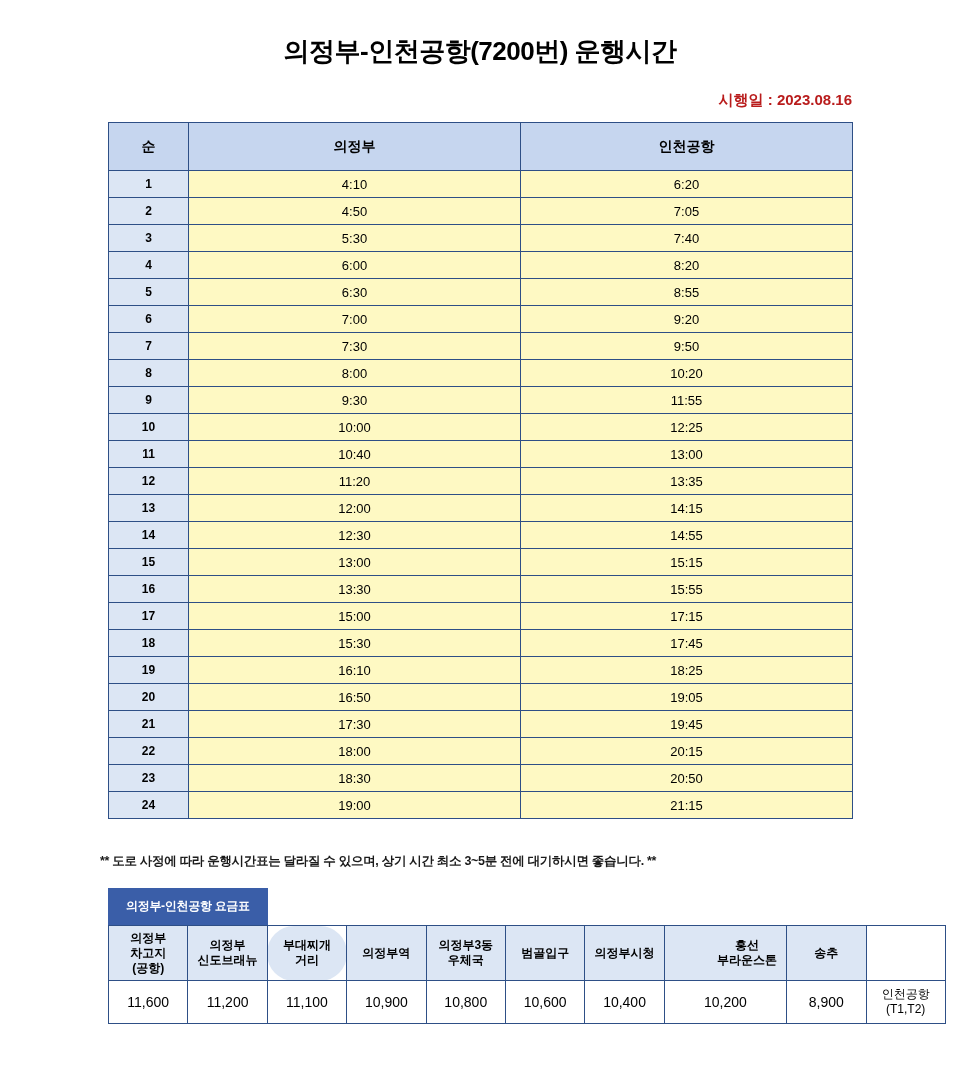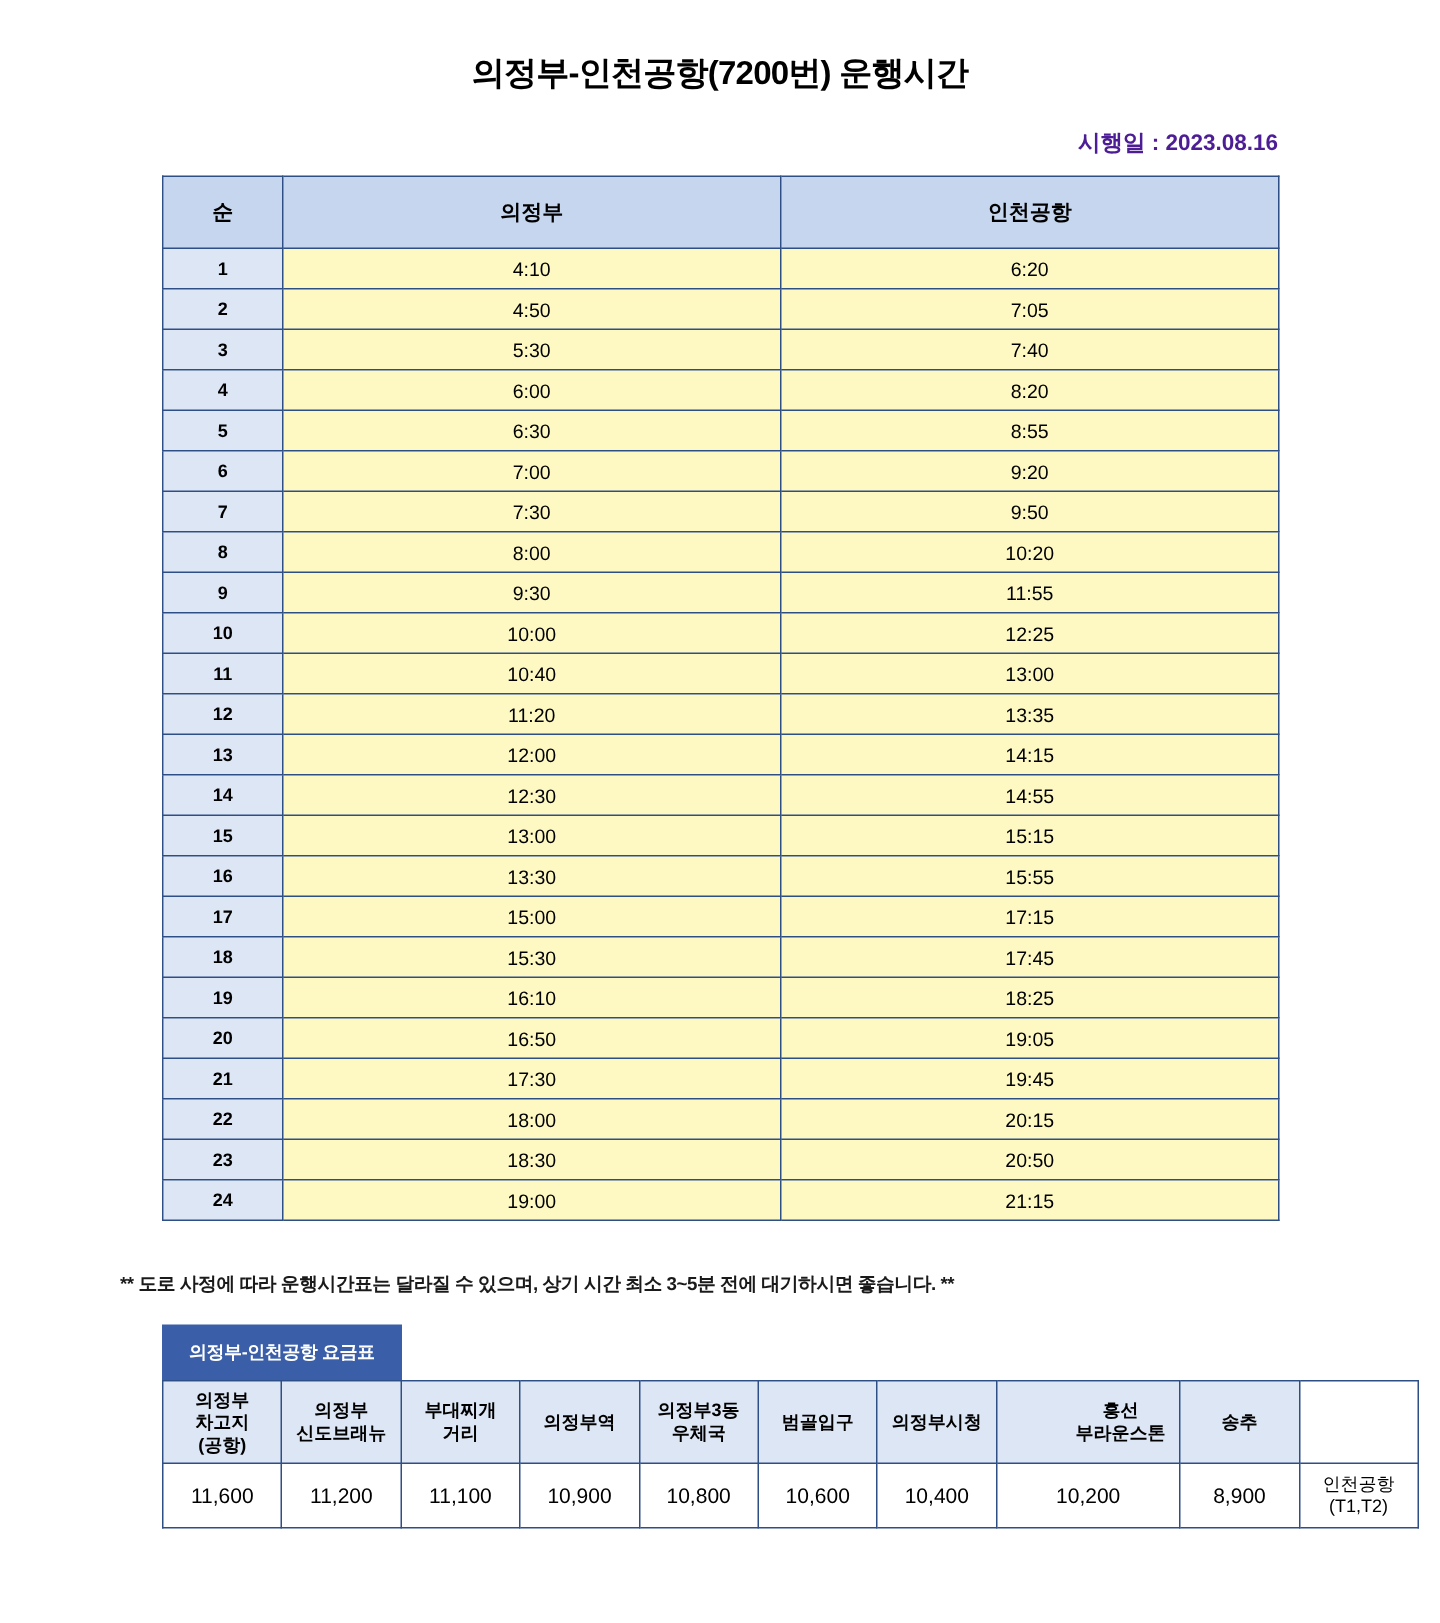--- a/index.html
+++ b/index.html
@@ -15,29 +15,29 @@
     position: relative;
     overflow: hidden;
   }
   .page {
     width: 960px;
     height: 1082px;
     position: relative;
   }
   .doc-title {
     text-align: center;
-    font-size: 22px;
+    font-size: 26px;
     font-weight: bold;
     letter-spacing: -0.5px;
     margin: 34px 0 0 0;
     color: #000;
   }
   .effective-date {
     text-align: right;
-    color: #4c1d95;
+    color: #b91c1c;
     font-weight: bold;
     font-size: 15px;
     padding-right: 108px;
     margin-top: 22px;
   }
 
   
   .timetable-wrap {
     margin: 12px auto 0 auto;
     width: 744px;
@@ -70,21 +70,21 @@
   table.timetable td.time {
     background: #fef9c3;
     font-size: 13px;
   }
   col.c-seq { width: 80px; }
   col.c-a { width: 332px; }
   col.c-b { width: 332px; }
 
   
   .notes {
-    margin: 34px 0 0 80px;
+    margin: 34px 0 0 100px;
     font-size: 12.5px;
     font-weight: bold;
     color: #1a1a1a;
     letter-spacing: -0.3px;
   }
   .notes .note {
     margin-bottom: 18px;
   }
 
   
@@ -296,21 +296,21 @@
         <tr id="fare-head-row">
             <th style="width: 74.4px;">
               <div class="nb">의정부</div>
               <div class="nb">차고지</div>
               <div class="nb">(공항)</div>
             </th>
             <th style="width: 74.4px;">
               <div class="nb">의정부</div>
               <div class="nb">신도브래뉴</div>
             </th>
-            <th style="width: 74.4px;">
+            <th style="width: 74.4px; border-radius: 27px;">
               <div class="nb">부대찌개</div>
               <div class="nb">거리</div>
             </th>
             <th style="width: 74.4px;">
               <div class="nb">의정부역</div>
             </th>
             <th style="width: 74.4px;">
               <div class="nb">의정부3동</div>
               <div class="nb">우체국</div>
             </th>

